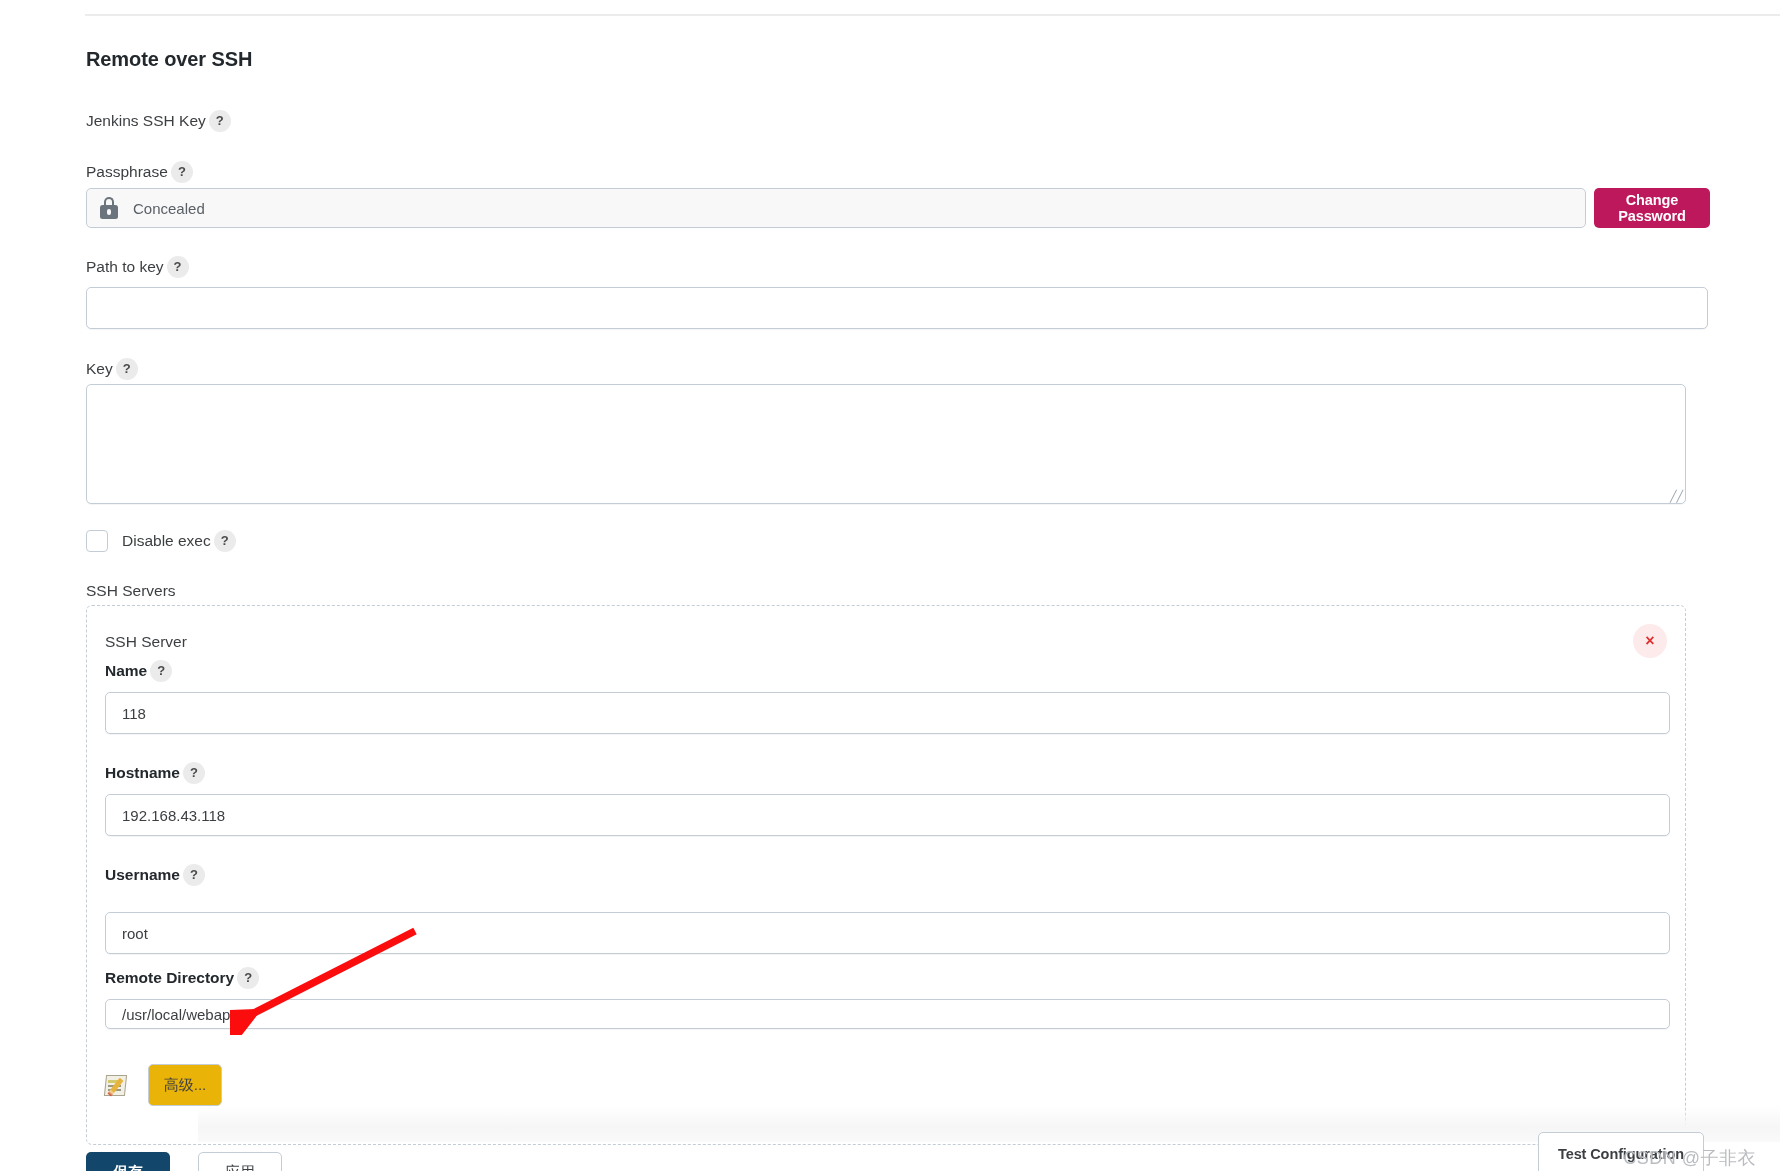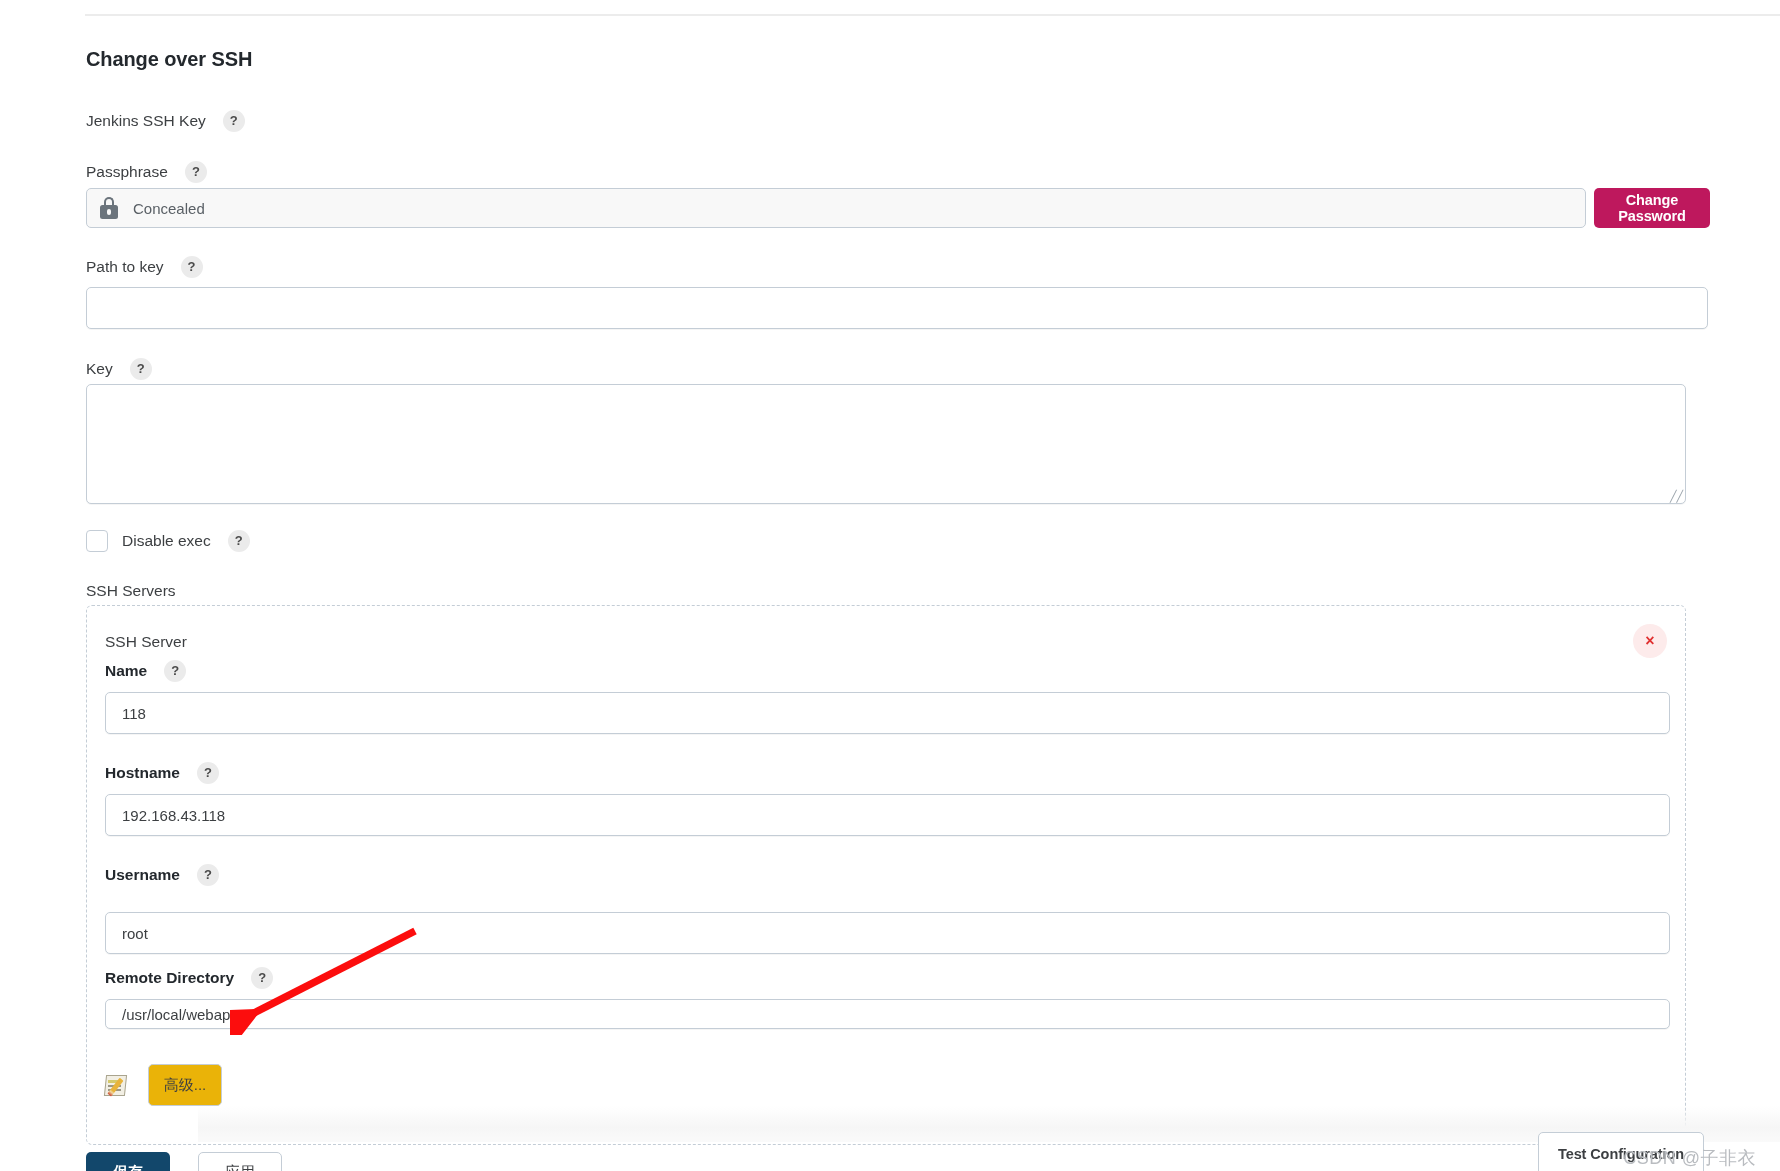--- a/index.html
+++ b/index.html
@@ -33,21 +33,21 @@
     font-weight: bold;
     color: #23282d;
     letter-spacing: -0.1px;
   }
 
   
   .field-label {
     position: absolute;
     display: flex;
     align-items: center;
-    gap: 17px;
+    gap: 3px;
     font-size: 15.5px;
     color: #3c3f42;
     white-space: nowrap;
   }
   .field-label.bold { font-weight: bold; color: #23282d; }
 
   .help-icon {
     display: inline-flex;
     align-items: center;
     justify-content: center;
@@ -337,21 +337,21 @@
     pointer-events: none;
   }
 </style>
 </head>
 <body>
 
 <div id="page">
 
   <div class="top-divider"></div>
 
-  <div class="page-title">Change over SSH</div>
+  <div class="page-title">Remote over SSH</div>
 
   <div class="field-label" style="left:86px; top:110px;">
     <span>Jenkins SSH Key</span>
     <span class="help-icon">?</span>
   </div>
 
   <div class="field-label" style="left:86px; top:161px;">
     <span>Passphrase</span>
     <span class="help-icon">?</span>
   </div>

